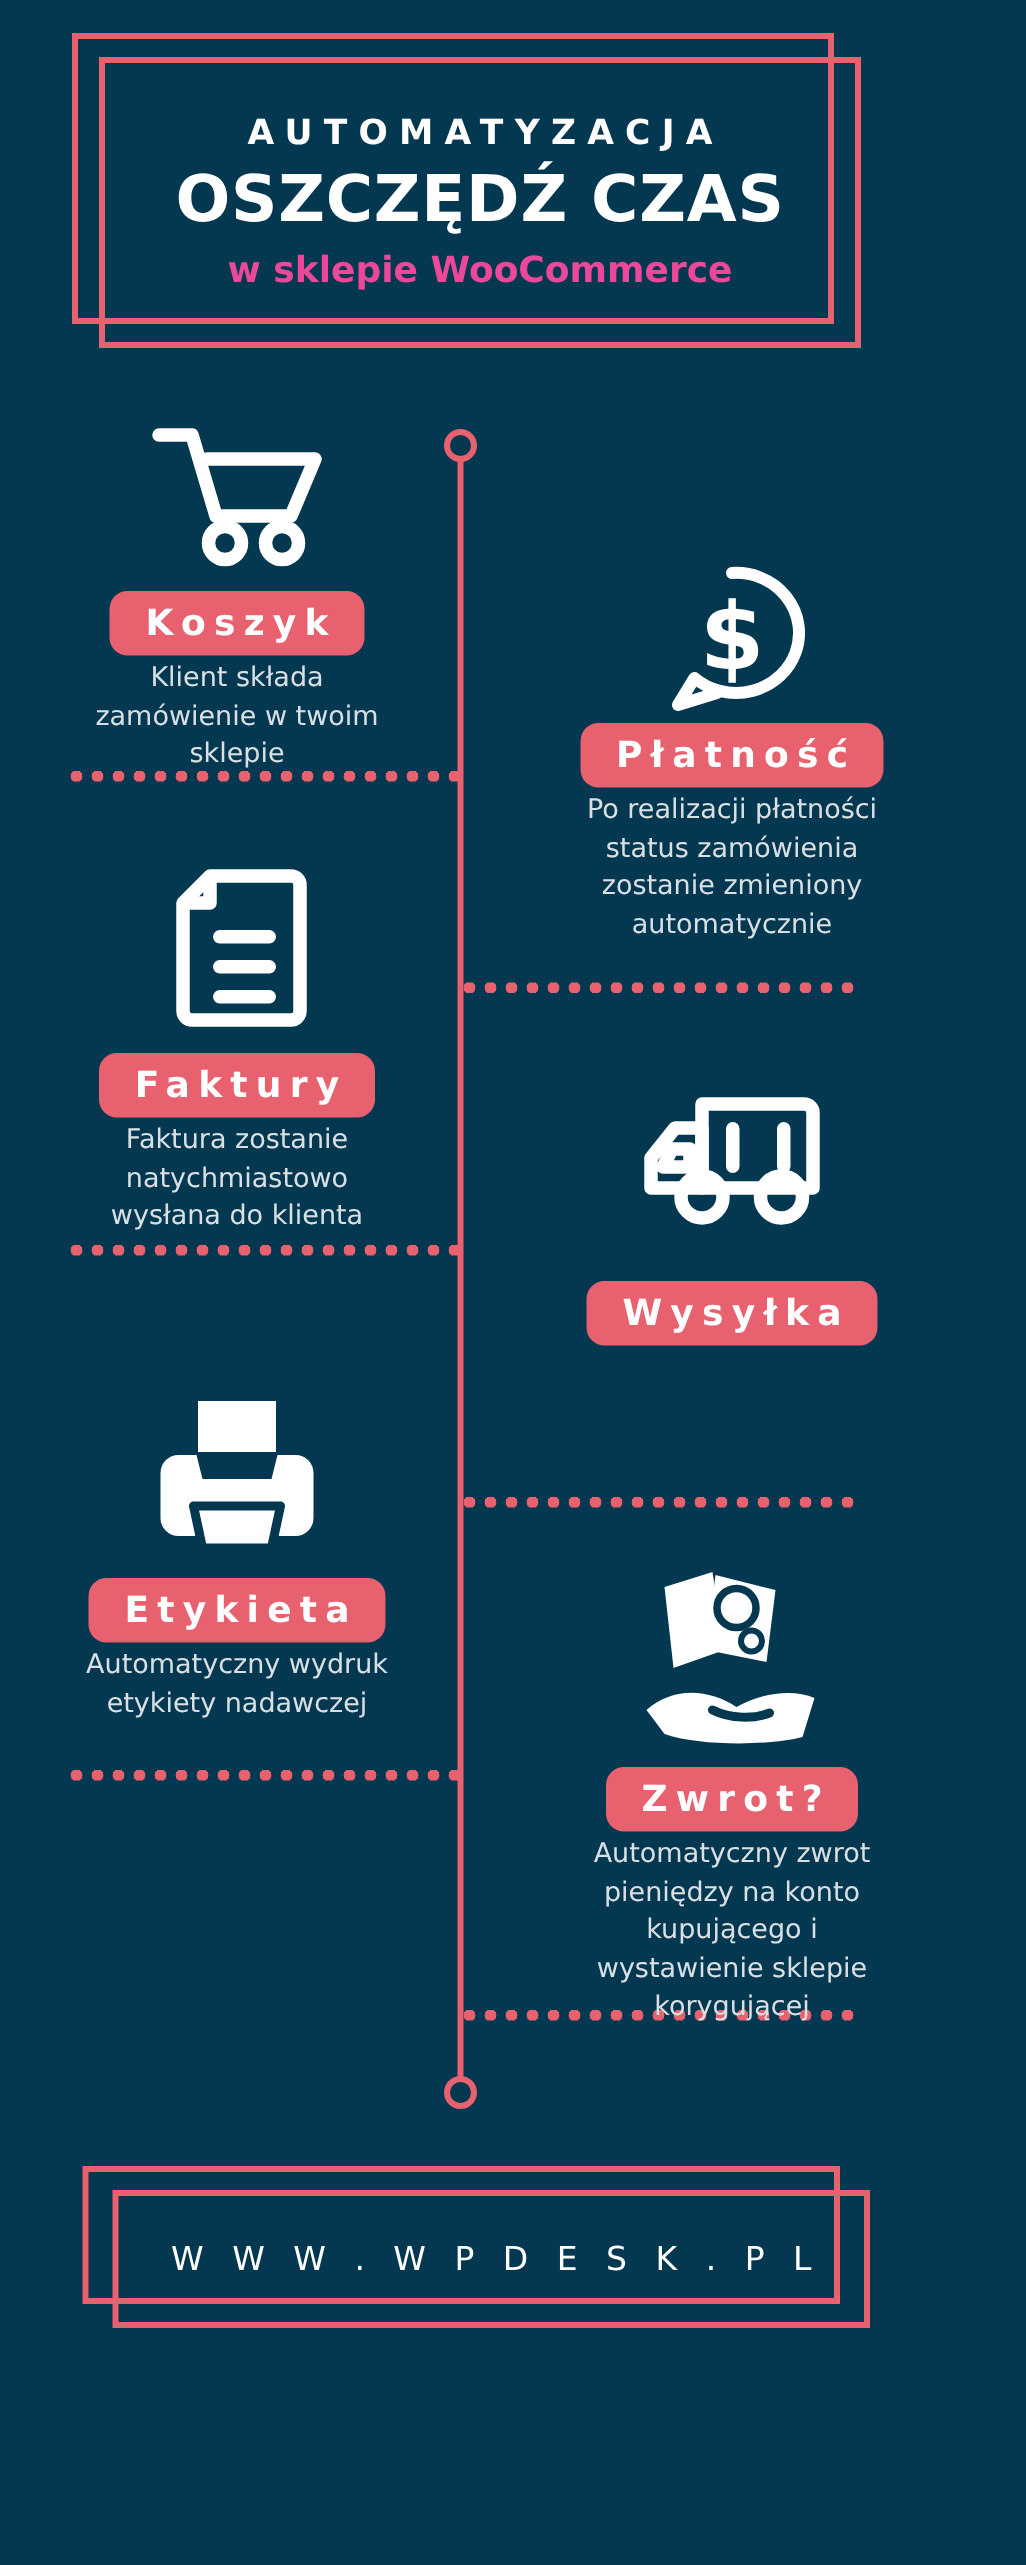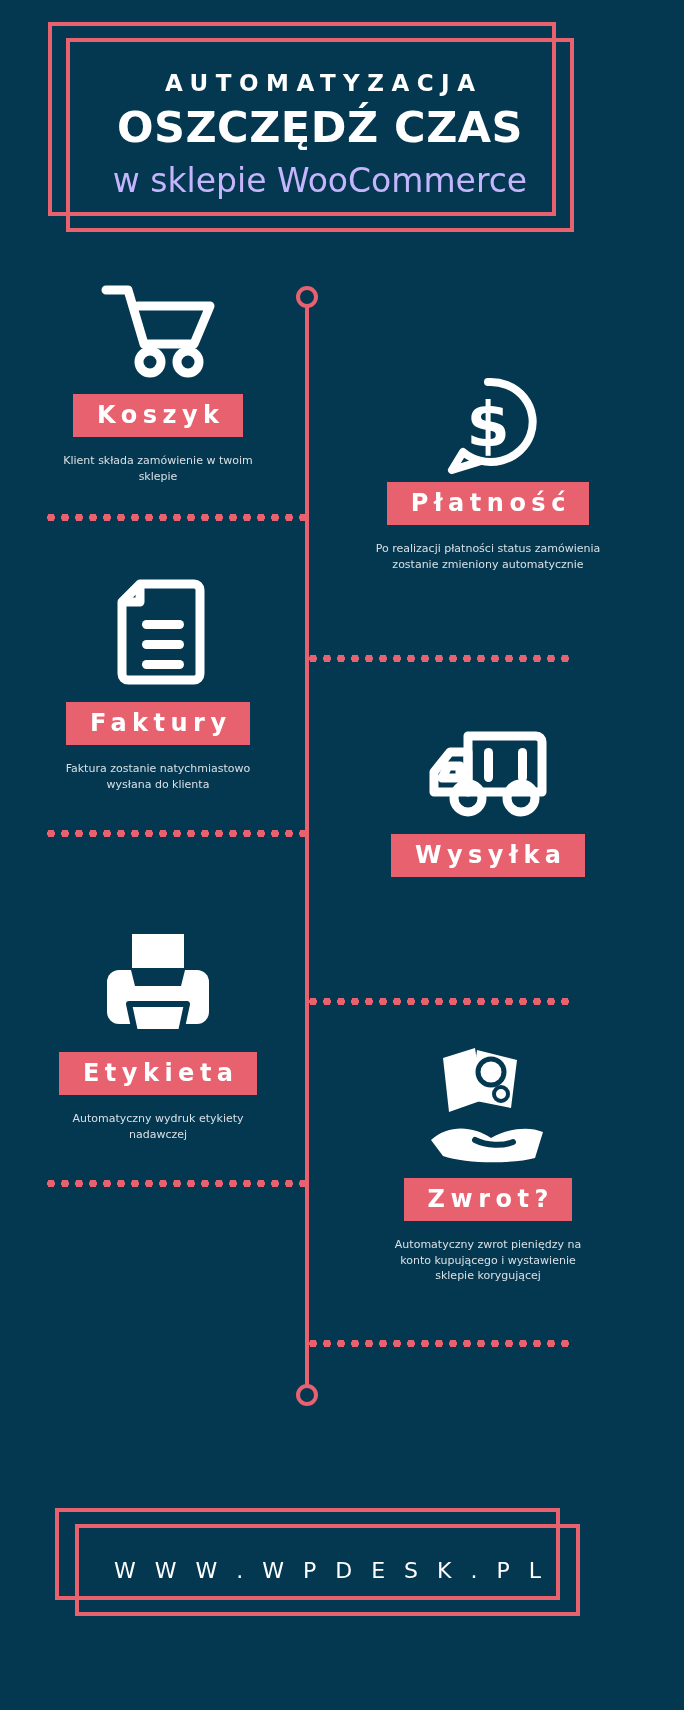--- a/index.html
+++ b/index.html
@@ -28,21 +28,21 @@
   }
   .eyebrow {
     color:#ffffff; font-size:23px; letter-spacing:7.5px;
     font-weight:700; text-indent:7.5px; margin-bottom:9px;
   }
   .headline {
     color:#ffffff; font-size:43px; font-weight:bold; letter-spacing:0.5px;
     line-height:1.05; white-space:nowrap;
   }
   .subhead {
-    color:#c4b5fd; font-size:33px; font-weight:normal; margin-top:10px;
+    color:#ec4899; font-size:24px; font-weight:bold; margin-top:10px;
     letter-spacing:0px;
   }
 
   
   .timeline-line {
     position:absolute; left:305px; top:300px; width:4px; height:1095px;
     background:#e8616f; z-index:1;
   }
   .timeline-node {
     position:absolute; width:22px; height:22px; border-radius:50%;
@@ -55,36 +55,36 @@
   .section { position:absolute; width:300px; display:flex; flex-direction:column; align-items:center; z-index:2; }
   .sec-left  { left:8px; }
   .sec-right { left:338px; }
 
   .icon-wrap { display:flex; align-items:center; justify-content:center; }
   .icon-wrap svg { display:block; }
 
   .chip {
     background:#e8616f; color:#ffffff; font-weight:bold;
     font-size:24px; letter-spacing:5.5px; text-indent:5.5px;
-    padding:7px 18px 8px 18px; display:inline-block; white-space:nowrap;
+    padding:7px 18px 8px 18px; display:inline-block; white-space:nowrap;border-radius:12px;
   }
   .desc {
-    color:#d9e0e4; font-size:11px; line-height:1.42; text-align:center;
-    margin-top:16px; font-weight:400;
+    color:#d9e0e4; font-size:18px; line-height:1.42; text-align:center;
+    margin-top:2px; font-weight:400;
   }
 
   
   .dots {
     position:absolute; height:7px; z-index:1;
     background-image:radial-gradient(circle, #e8616f 50%, rgba(0,0,0,0) 52%);
     background-size:14px 7px; background-repeat:repeat-x;
   }
 
   
-  .footer { position:absolute; left:0; top:1508px; width:684px; height:130px; }
+  .footer { position:absolute; left:0; top:1444px; width:684px; height:130px; }
   .ffr-back {
     position:absolute; left:55px; top:0px; width:505px; height:92px;
     border:4px solid #e8616f;
   }
   .ffr-front {
     position:absolute; left:75px; top:16px; width:505px; height:92px;
     border:4px solid #e8616f;
   }
   .footer-inner {
     position:absolute; left:75px; top:16px; width:505px; height:92px;
@@ -172,21 +172,21 @@
           <path d="M42 14 H110 A6 6 0 0 1 116 20 V70 H42 Z"></path>
           <path d="M42 30 H24 L8 50 V70 H42 Z"></path>
           <path d="M22 44 H34 V56 H16 Z"></path>
         </g>
         <circle cx="42" cy="76" r="14" fill="none" stroke="#ffffff" stroke-width="9"></circle>
         <circle cx="95" cy="76" r="14" fill="none" stroke="#ffffff" stroke-width="9"></circle>
         <rect x="58" y="26" width="9" height="34" rx="4.5" fill="#ffffff"></rect>
         <rect x="92" y="26" width="9" height="34" rx="4.5" fill="#ffffff"></rect>
       </svg>
     </div>
-    <div style="margin-top:12px;">
+    <div style="margin-top:32px;">
       <span class="chip">Wysyłka</span>
     </div>
   </div>
 
   <div class="dots" style="left:306px; top:998px; width:264px;"></div>
 
   <div class="section sec-left" style="top:930px;">
     <div class="icon-wrap">
       <svg width="114" height="106" viewBox="0 0 114 106">
         <rect x="31" y="4" width="52" height="34" fill="#ffffff"></rect>

